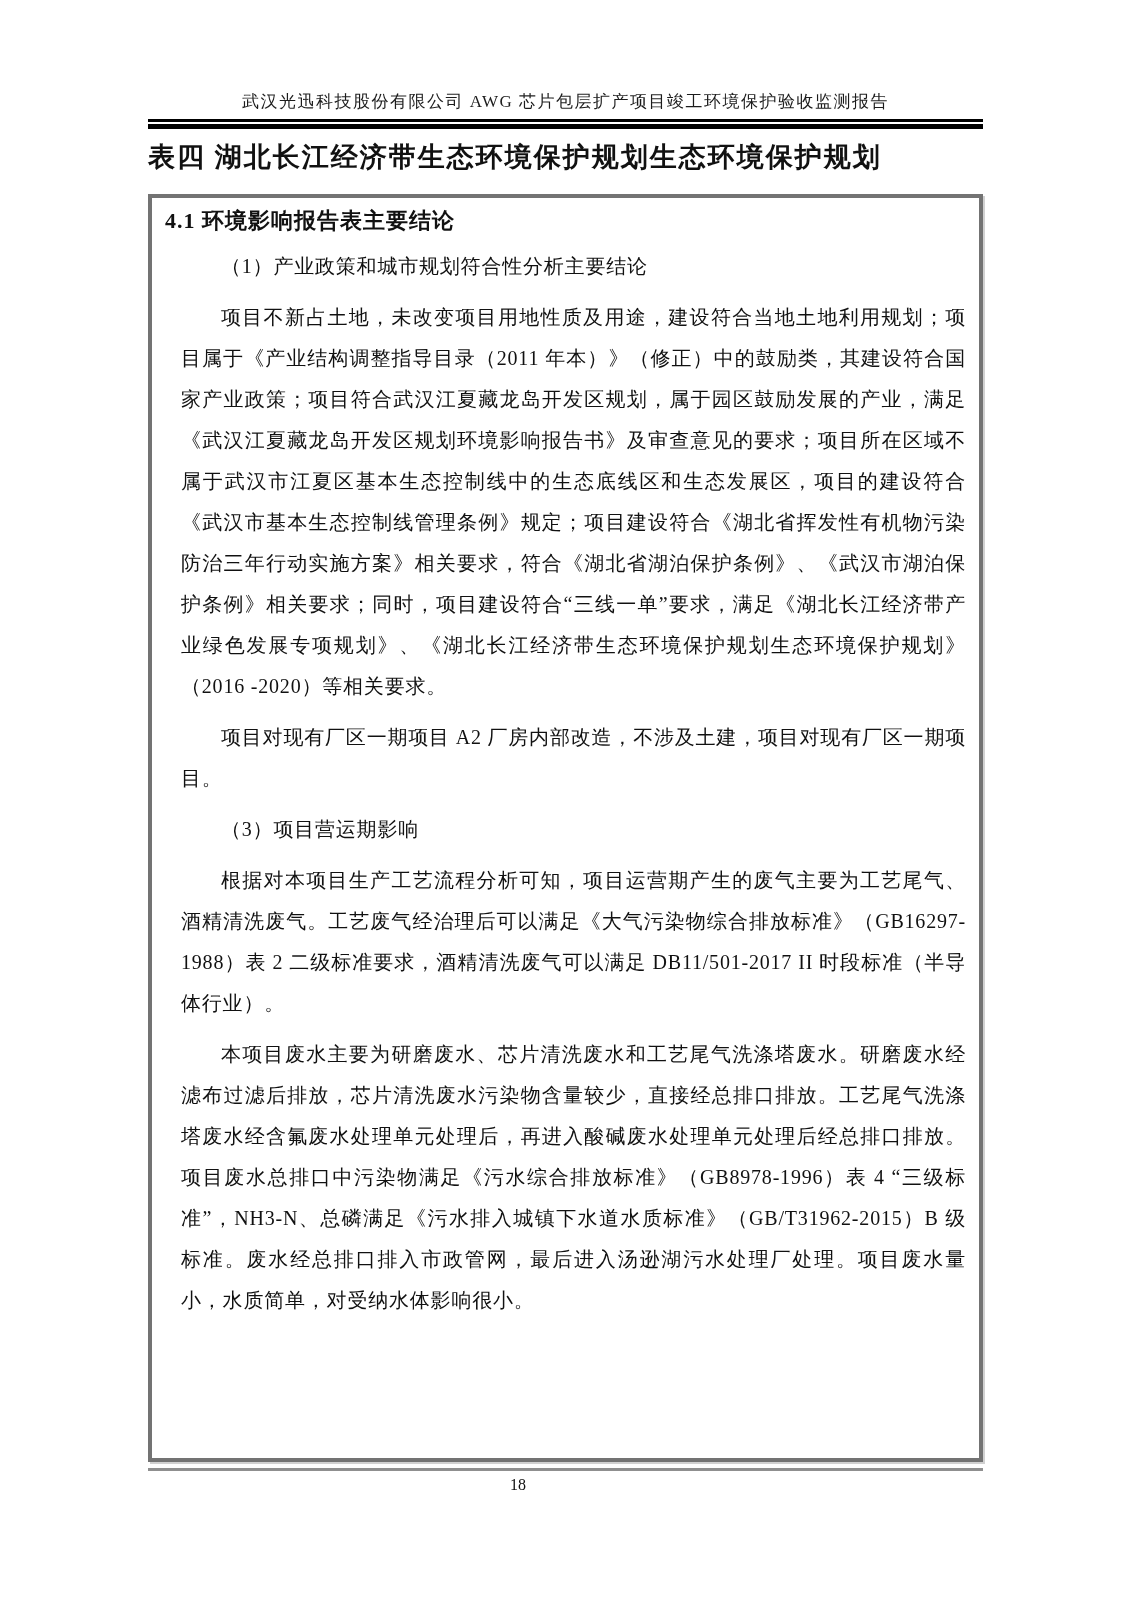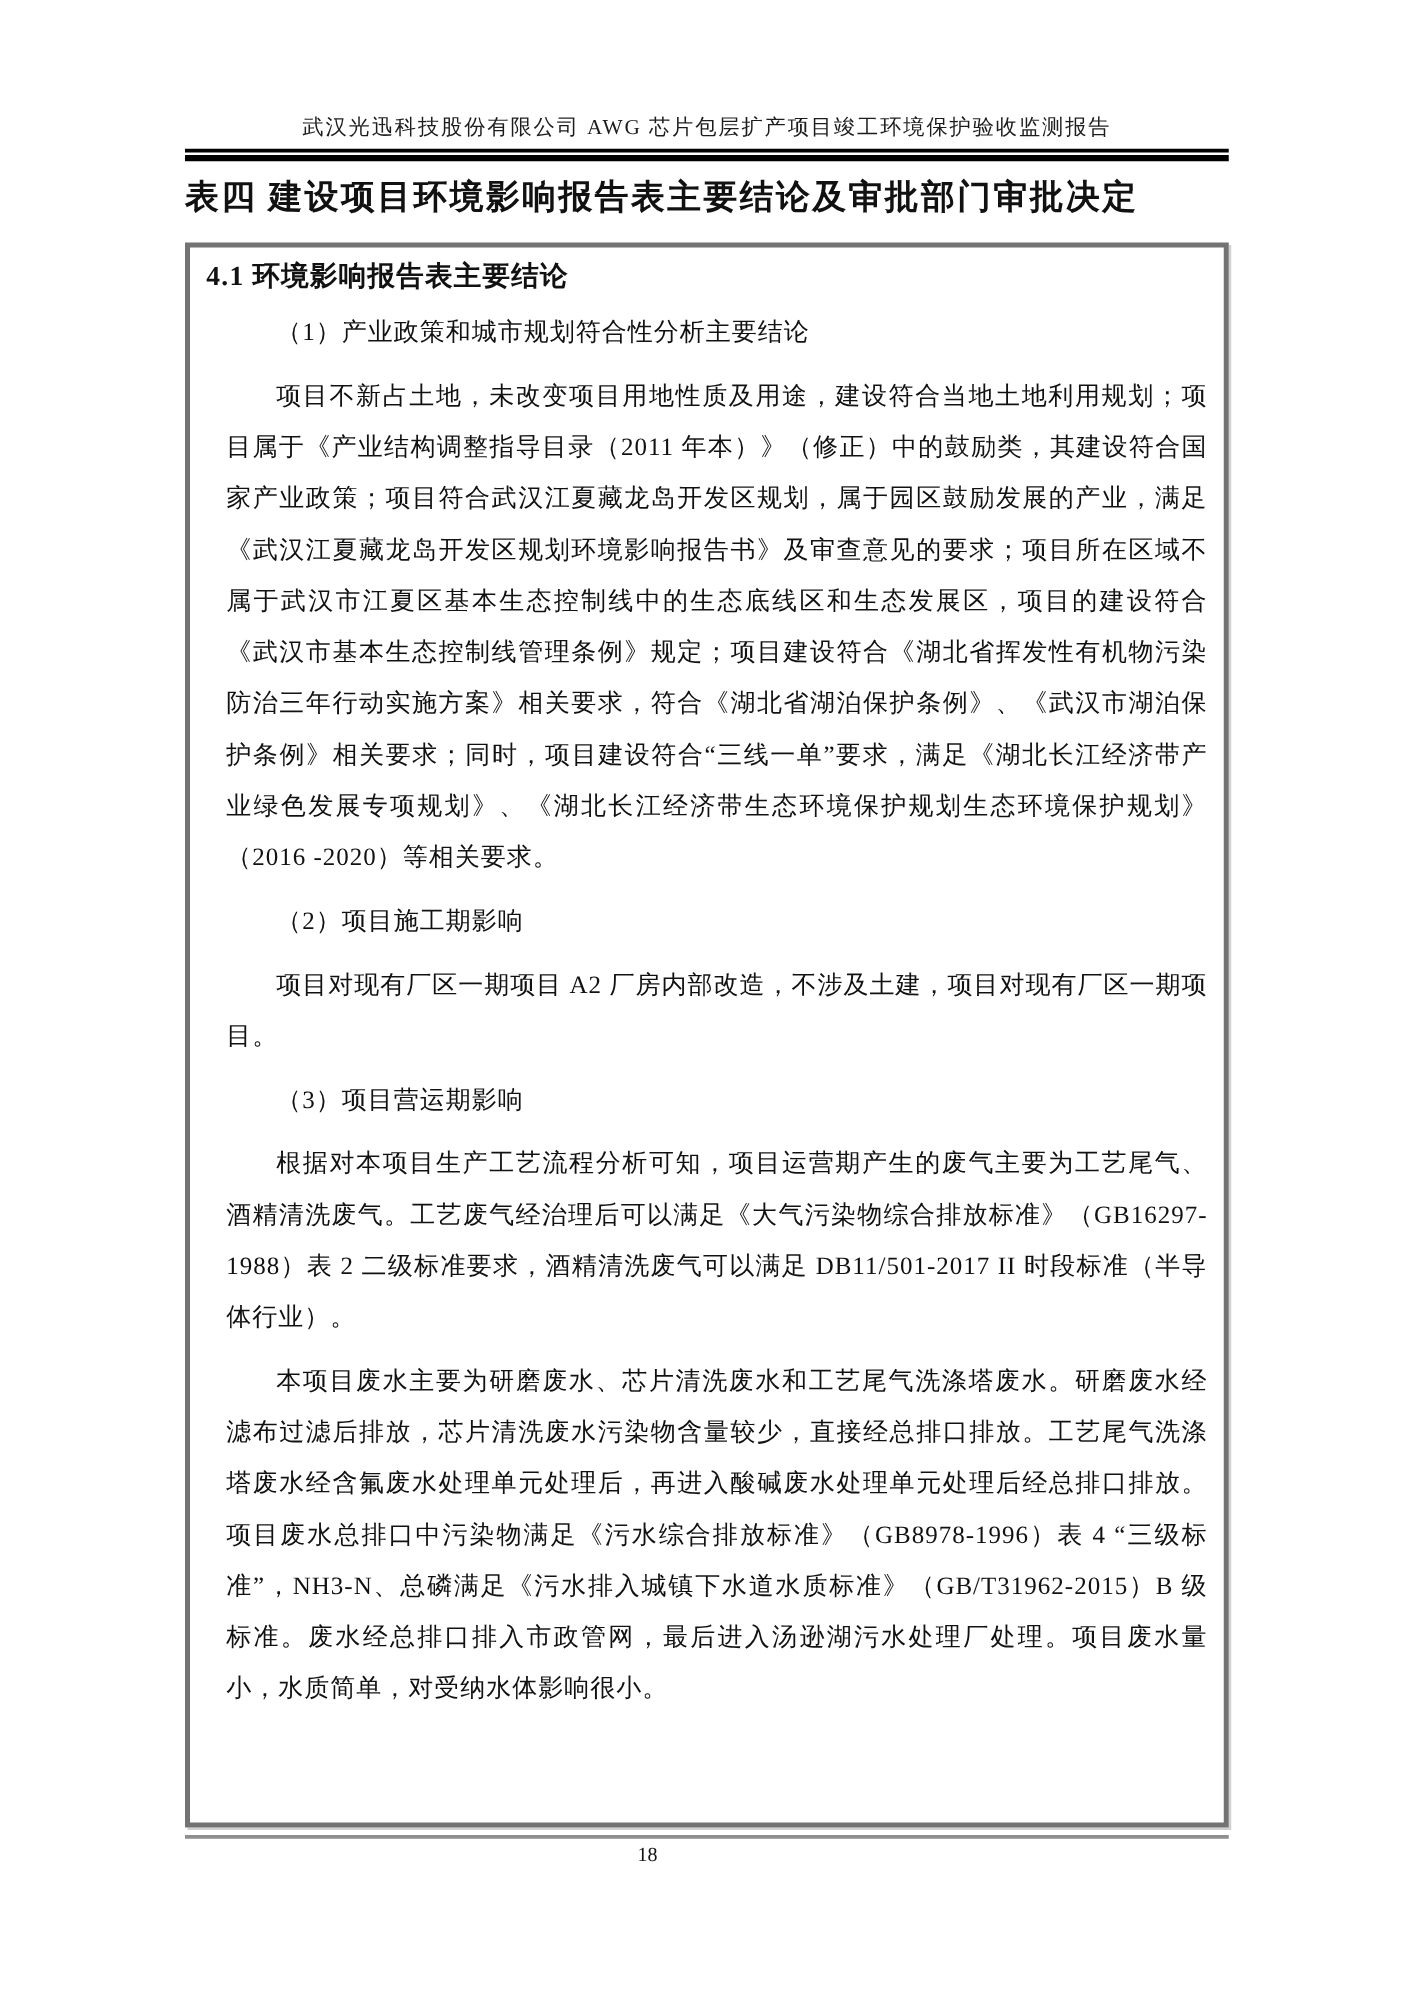--- a/index.html
+++ b/index.html
@@ -78,28 +78,27 @@
 </style>
 </head>
 <body>
 
 <div class="page">
 
   <div class="header-text">武汉光迅科技股份有限公司 AWG 芯片包层扩产项目竣工环境保护验收监测报告</div>
 
   <div class="double-rule"></div>
 
-  <div class="doc-title">表四 建设项目环境影响报告表主要结论及审批部门审批决定</div>
+  <div class="doc-title">表四 湖北长江经济带生态环境保护规划生态环境保护规划</div>
 
   <div class="content-box">
     <div class="section-heading">4.1 环境影响报告表主要结论</div>
     <div>
         <p class="para">（1）产业政策和城市规划符合性分析主要结论</p>
         <p class="para">项目不新占土地，未改变项目用地性质及用途，建设符合当地土地利用规划；项目属于《产业结构调整指导目录（2011 年本）》（修正）中的鼓励类，其建设符合国家产业政策；项目符合武汉江夏藏龙岛开发区规划，属于园区鼓励发展的产业，满足《武汉江夏藏龙岛开发区规划环境影响报告书》及审查意见的要求；项目所在区域不属于武汉市江夏区基本生态控制线中的生态底线区和生态发展区，项目的建设符合《武汉市基本生态控制线管理条例》规定；项目建设符合《湖北省挥发性有机物污染防治三年行动实施方案》相关要求，符合《湖北省湖泊保护条例》、《武汉市湖泊保护条例》相关要求；同时，项目建设符合“三线一单”要求，满足《湖北长江经济带产业绿色发展专项规划》、《湖北长江经济带生态环境保护规划生态环境保护规划》（2016 -2020）等相关要求。</p>
-        <p class="para">（2）项目施工期影响</p>
         <p class="para">项目对现有厂区一期项目 A2 厂房内部改造，不涉及土建，项目对现有厂区一期项目。</p>
         <p class="para">（3）项目营运期影响</p>
         <p class="para">根据对本项目生产工艺流程分析可知，项目运营期产生的废气主要为工艺尾气、酒精清洗废气。工艺废气经治理后可以满足《大气污染物综合排放标准》（GB16297-1988）表 2 二级标准要求，酒精清洗废气可以满足 DB11/501-2017 II 时段标准（半导体行业）。</p>
         <p class="para">本项目废水主要为研磨废水、芯片清洗废水和工艺尾气洗涤塔废水。研磨废水经滤布过滤后排放，芯片清洗废水污染物含量较少，直接经总排口排放。工艺尾气洗涤塔废水经含氟废水处理单元处理后，再进入酸碱废水处理单元处理后经总排口排放。项目废水总排口中污染物满足《污水综合排放标准》（GB8978-1996）表 4 “三级标准”，NH3-N、总磷满足《污水排入城镇下水道水质标准》（GB/T31962-2015）B 级标准。废水经总排口排入市政管网，最后进入汤逊湖污水处理厂处理。项目废水量小，水质简单，对受纳水体影响很小。</p>
       </div>
   </div>
 
   <div class="footer-rule"></div>
 
   <div class="page-number">18</div>

